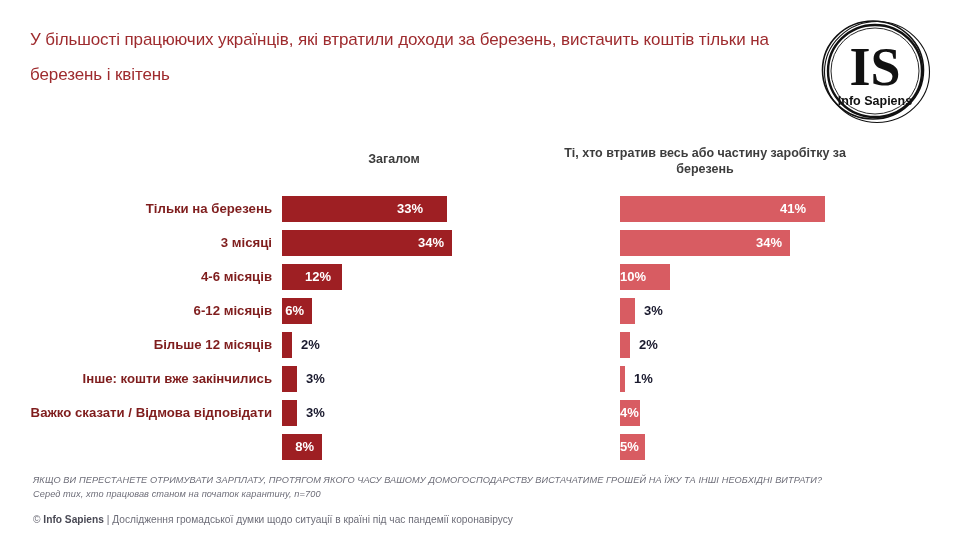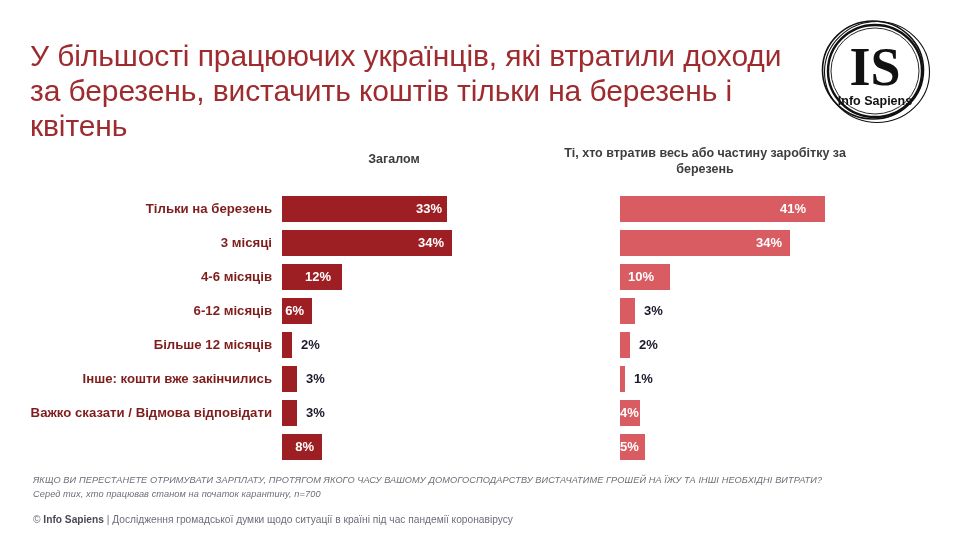--- a/index.html
+++ b/index.html
@@ -21,26 +21,25 @@
     position: absolute;
     left: 0; top: 0;
     width: 959px;
     height: 140px;
   }
   .title {
     position: absolute;
     left: 30px;
     top: 22px;
     width: 760px;
-    font-size: 30px;
+    font-size: 17px;
     line-height: 35px;
     color: #9e2b2e;
     font-weight: 400;
     letter-spacing: -0.1px;
-    margin-top: 16px;
   }
 
   
   .logo {
     position: absolute;
     left: 814px;
     top: 17px;
     width: 122px;
     height: 108px;
   }
@@ -162,21 +161,21 @@
     <div class="cat-label">4-6 місяців</div>
     <div class="cat-label">6-12 місяців</div>
     <div class="cat-label">Більше 12 місяців</div>
     <div class="cat-label">Інше: кошти вже закінчились</div>
     <div class="cat-label">Важко сказати / Відмова відповідати</div>
   </div>
 
 <div class="chart" id="chart-total">
     <div class="bar-row">
       <div class="bar" style="width: 165px; background: rgb(158, 31, 35);"></div>
-      <div class="bar-value inside" style="left: 0px; width: 165px; text-align: right; box-sizing: border-box; padding-right: 5px;">33%</div>
+      <div class="bar-value inside" style="left: 0px; width: 165px; text-align: right; box-sizing: border-box; padding-right: 24px;">33%</div>
     </div>
     <div class="bar-row">
       <div class="bar" style="width: 170px; background: rgb(158, 31, 35);"></div>
       <div class="bar-value inside" style="left: 0px; width: 170px; text-align: right; box-sizing: border-box; padding-right: 8px;">34%</div>
     </div>
     <div class="bar-row">
       <div class="bar" style="width: 60px; background: rgb(158, 31, 35);"></div>
       <div class="bar-value inside" style="left: 0px; width: 60px; text-align: right; box-sizing: border-box; padding-right: 11px;">12%</div>
     </div>
     <div class="bar-row">
@@ -204,21 +203,21 @@
     <div class="bar-row">
       <div class="bar" style="width: 205px; background: rgb(216, 92, 98);"></div>
       <div class="bar-value inside" style="left: 0px; width: 205px; text-align: right; box-sizing: border-box; padding-right: 19px;">41%</div>
     </div>
     <div class="bar-row">
       <div class="bar" style="width: 170px; background: rgb(216, 92, 98);"></div>
       <div class="bar-value inside" style="left: 0px; width: 170px; text-align: right; box-sizing: border-box; padding-right: 8px;">34%</div>
     </div>
     <div class="bar-row">
       <div class="bar" style="width: 50px; background: rgb(216, 92, 98);"></div>
-      <div class="bar-value inside" style="left: 0px; width: 50px; text-align: center; box-sizing: border-box; padding-right: 8px;">10%</div>
+      <div class="bar-value inside" style="left: 0px; width: 50px; text-align: left; box-sizing: border-box; padding-right: 8px;">10%</div>
     </div>
     <div class="bar-row">
       <div class="bar" style="width: 15px; background: rgb(216, 92, 98);"></div>
       <div class="bar-value outside" style="left: 24px;">3%</div>
     </div>
     <div class="bar-row">
       <div class="bar" style="width: 10px; background: rgb(216, 92, 98);"></div>
       <div class="bar-value outside" style="left: 19px;">2%</div>
     </div>
     <div class="bar-row">

